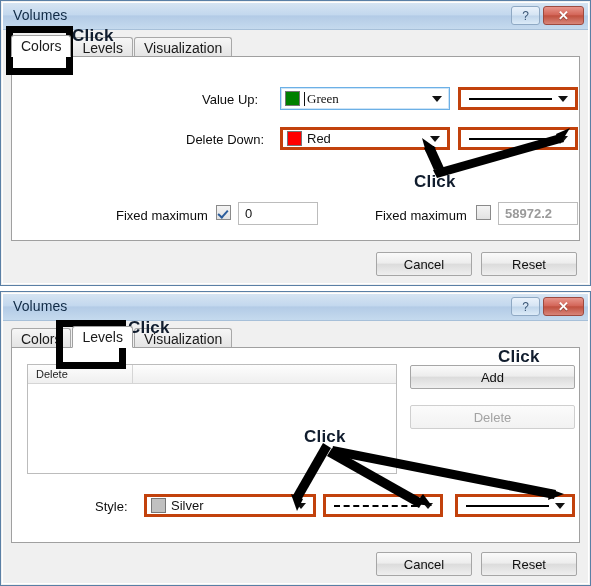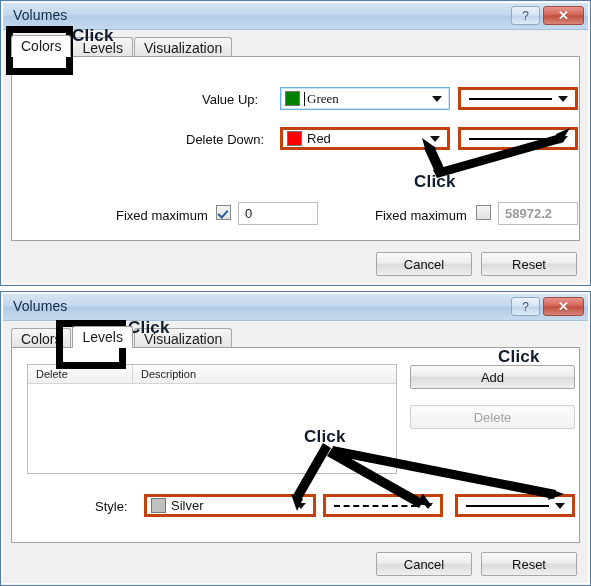--- a/index.html
+++ b/index.html
@@ -176,21 +176,20 @@
         <div class="tab">Colors</div>
         <div class="tab active">Levels</div>
         <div class="tab">Visualization</div>
       </div>
 
       <div class="tabpage">
 
         <div class="listview" style="left:15px;top:16px;width:370px;height:110px;">
           <div class="lv-head">
             <div class="lv-col" style="width:105px;">Delete</div>
-            <div class="lv-col" style="flex:1;border-right:none;">Description</div>
           </div>
           <div class="lv-body"></div>
         </div>
 
         <div class="btn disabled" style="left:398px;top:57px;width:165px;">Delete</div>
         <div class="btn" style="left:398px;top:17px;width:165px;">Add</div>
 
         <div class="lbl" style="left:83px;top:151px;">Style:</div>
         <div class="combo" style="left:132px;top:146px;width:172px;">
           <span class="swatch" style="background:#C0C0C0;"></span>

